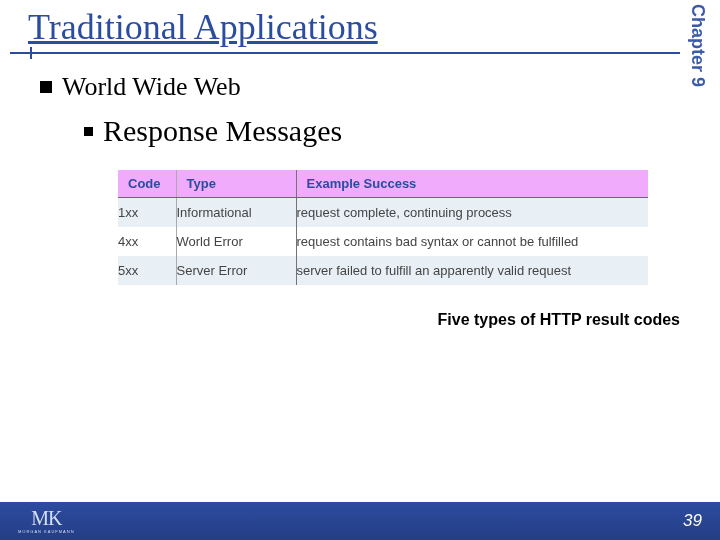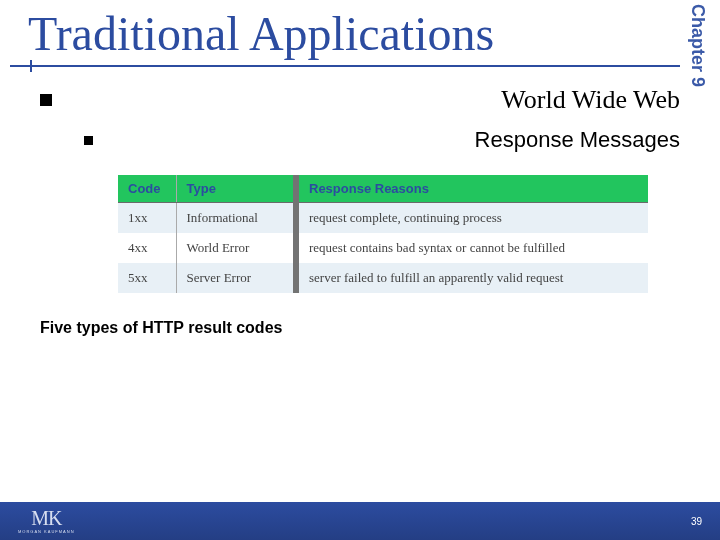--- a/index.html
+++ b/index.html
@@ -22,24 +22,25 @@
     font-size: 18px;
     padding-top: 4px;
   }
   .title-bar {
     margin-top: 6px;
     margin-left: 10px;
     margin-right: 40px;
   }
   .title-text {
     color: #2c4ca0;
-    font-size: 48px;
+    font-size: 36px;
     font-family: "Times New Roman", Times, serif;
     font-weight: normal;
     padding-left: 18px;
+    text-decoration: underline;
   }
   .title-rule-wrap {
     position: relative;
     height: 6px;
     margin-top: 2px;
   }
   .title-rule {
     position: absolute;
     left: 0; right: 0;
     top: 2px;
@@ -53,23 +54,22 @@
     width: 2px;
     height: 12px;
     background: #2c4ca0;
   }
   .content {
     padding: 16px 40px 0 40px;
   }
   .bullet-row {
     display: flex;
     align-items: center;
-    gap: 18px;
+    gap: 10px;
     margin-bottom: 12px;
-    justify-content: space-between;
   }
   .bullet-square {
     width: 12px;
     height: 12px;
     background: #000;
     flex: none;
   }
   .bullet-square.small {
     width: 9px;
     height: 9px;
@@ -77,64 +77,62 @@
   .level1-text {
     font-family: "Times New Roman", Times, serif;
     font-size: 26px;
     color: #000;
   }
   .level2 {
     margin-left: 44px;
     margin-top: 6px;
   }
   .level2-text {
-    font-family: Liberation Sans, sans-serif;
-    font-size: 22px;
+    font-family: Liberation Serif, serif;
+    font-size: 30px;
     color: #000;
-    margin-left: 36px;
   }
   .table-wrap {
     margin: 22px 0 0 78px;
     width: 530px;
   }
   table {
     width: 100%;
     border-collapse: collapse;
     font-family: Arial, Helvetica, sans-serif;
     font-size: 13px;
   }
   thead th {
     text-align: left;
     color: #2c4ca0;
     font-weight: bold;
     padding: 6px 10px;
     border-bottom: 1px solid #6a6a6a;
-    background: #22c55e;
+    background: #f0abfc;
   }
   tbody td {
-    padding: 7px 10px;
+    padding: 7px 0;
     color: #444;
-    font-family: Liberation Serif, serif;
   }
   tbody tr:nth-child(odd) td {
     background: #e8f0f6;
   }
   tbody tr:nth-child(even) td {
     background: #fff;
   }
   tbody td.col-code, thead th.col-code {
     border-right: 1px solid #aaa;
     width: 58px;
   }
   tbody td.col-type, thead th.col-type {
-    border-right: 6px solid #737373;
+    border-right: 1px solid #737373;
     width: 120px;
   }
   .caption {
-    text-align: left;
+    text-align: right;
     font-family: Arial, Helvetica, sans-serif;
     font-weight: bold;
     font-size: 16px;
     color: #000;
     margin-top: 26px;
   }
   .footer {
     position: absolute;
     left: 0;
     bottom: 0;
@@ -158,21 +156,22 @@
     letter-spacing: -1px;
     line-height: 1;
   }
   .logo-sub {
     font-size: 4px;
     letter-spacing: 1px;
     margin-top: 1px;
   }
   .page-num {
     color: #fff;
-    font-size: 10px;
+    font-size: 17px;
+    font-style: italic;
   }
 </style>
 </head>
 <body>
 
 <div class="chapter-tab">Chapter 9</div>
 
 <div class="title-bar">
   <div class="title-text">Traditional Applications</div>
   <div class="title-rule-wrap">
@@ -194,21 +193,21 @@
       <div class="level2-text">Response Messages</div>
     </div>
   </div>
 
   <div class="table-wrap">
     <table>
       <thead>
         <tr>
           <th class="col-code">Code</th>
           <th class="col-type">Type</th>
-          <th>Response Reasons</th>
+          <th>Example Success</th>
         </tr>
       </thead>
       <tbody>
         <tr>
           <td class="col-code">1xx</td>
           <td class="col-type">Informational</td>
           <td>request complete, continuing process</td>
         </tr>
         <tr>
           <td class="col-code">4xx</td>

